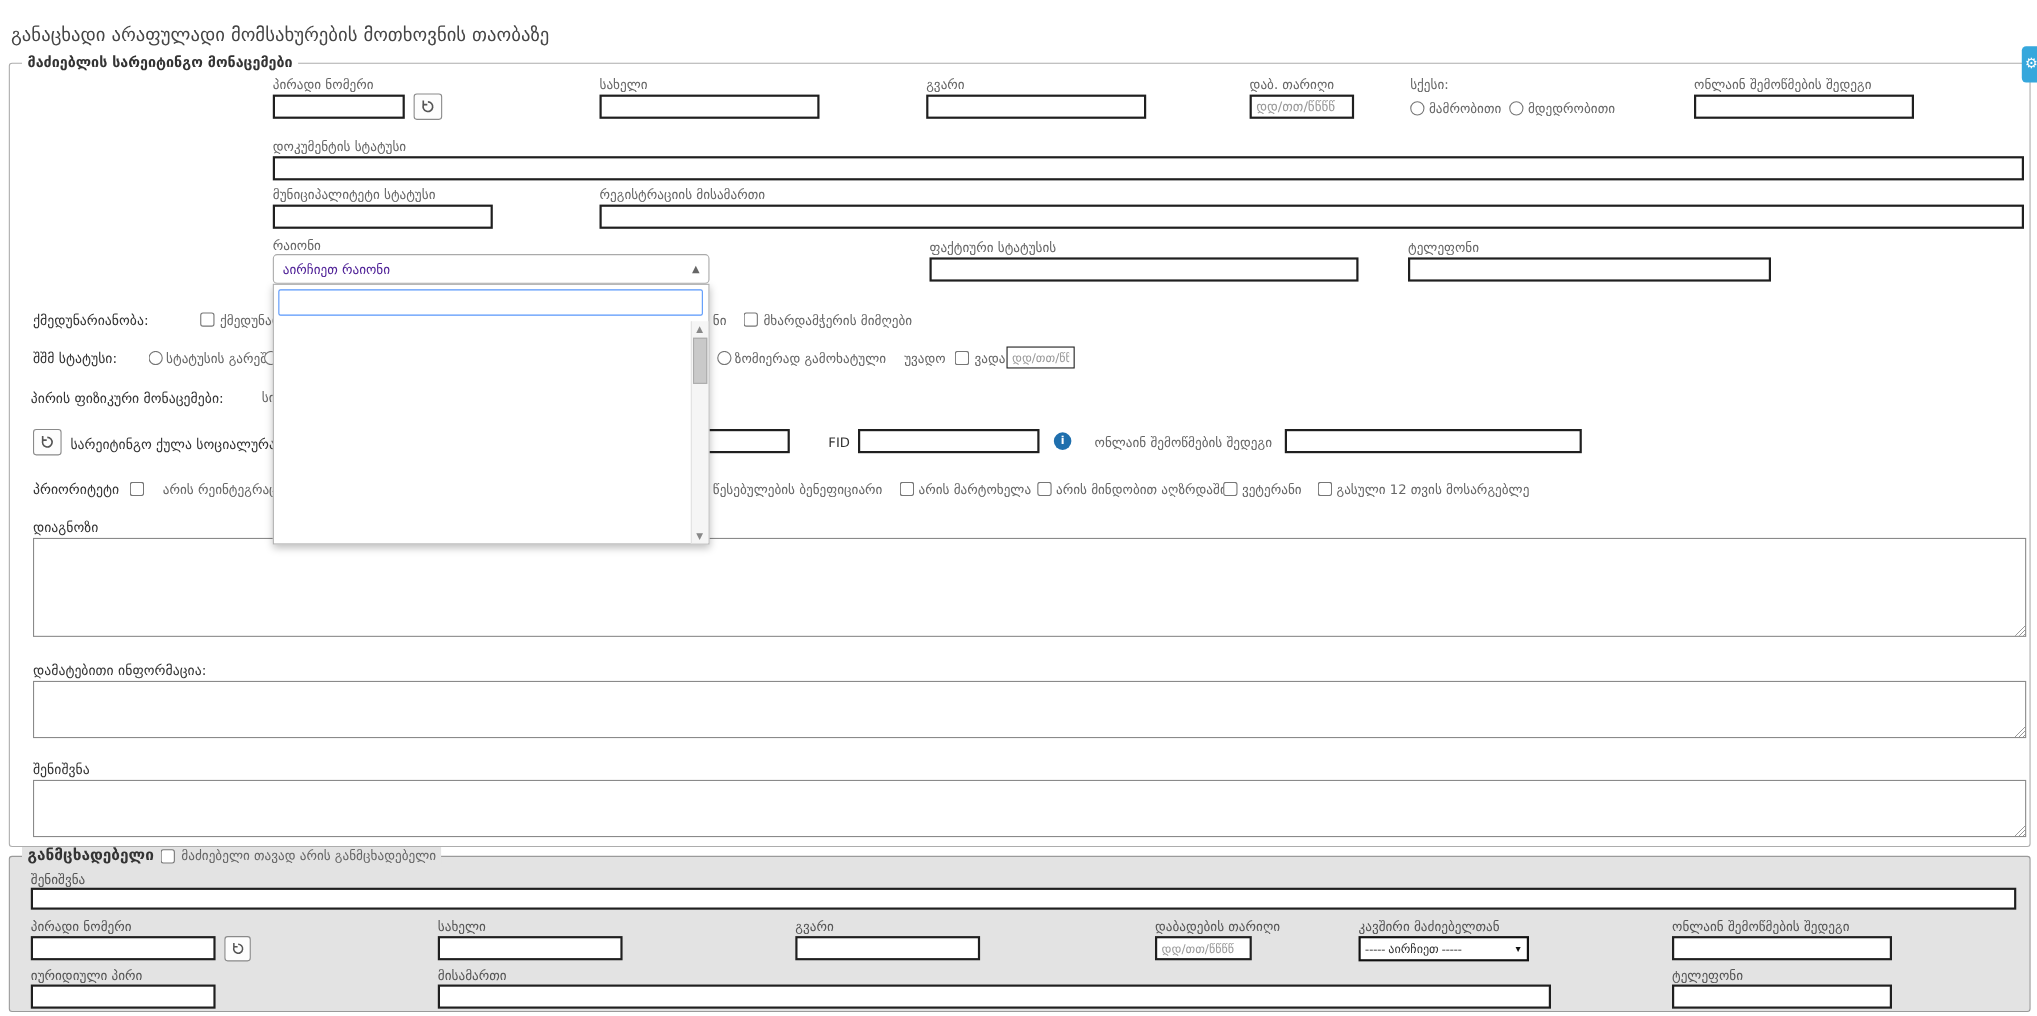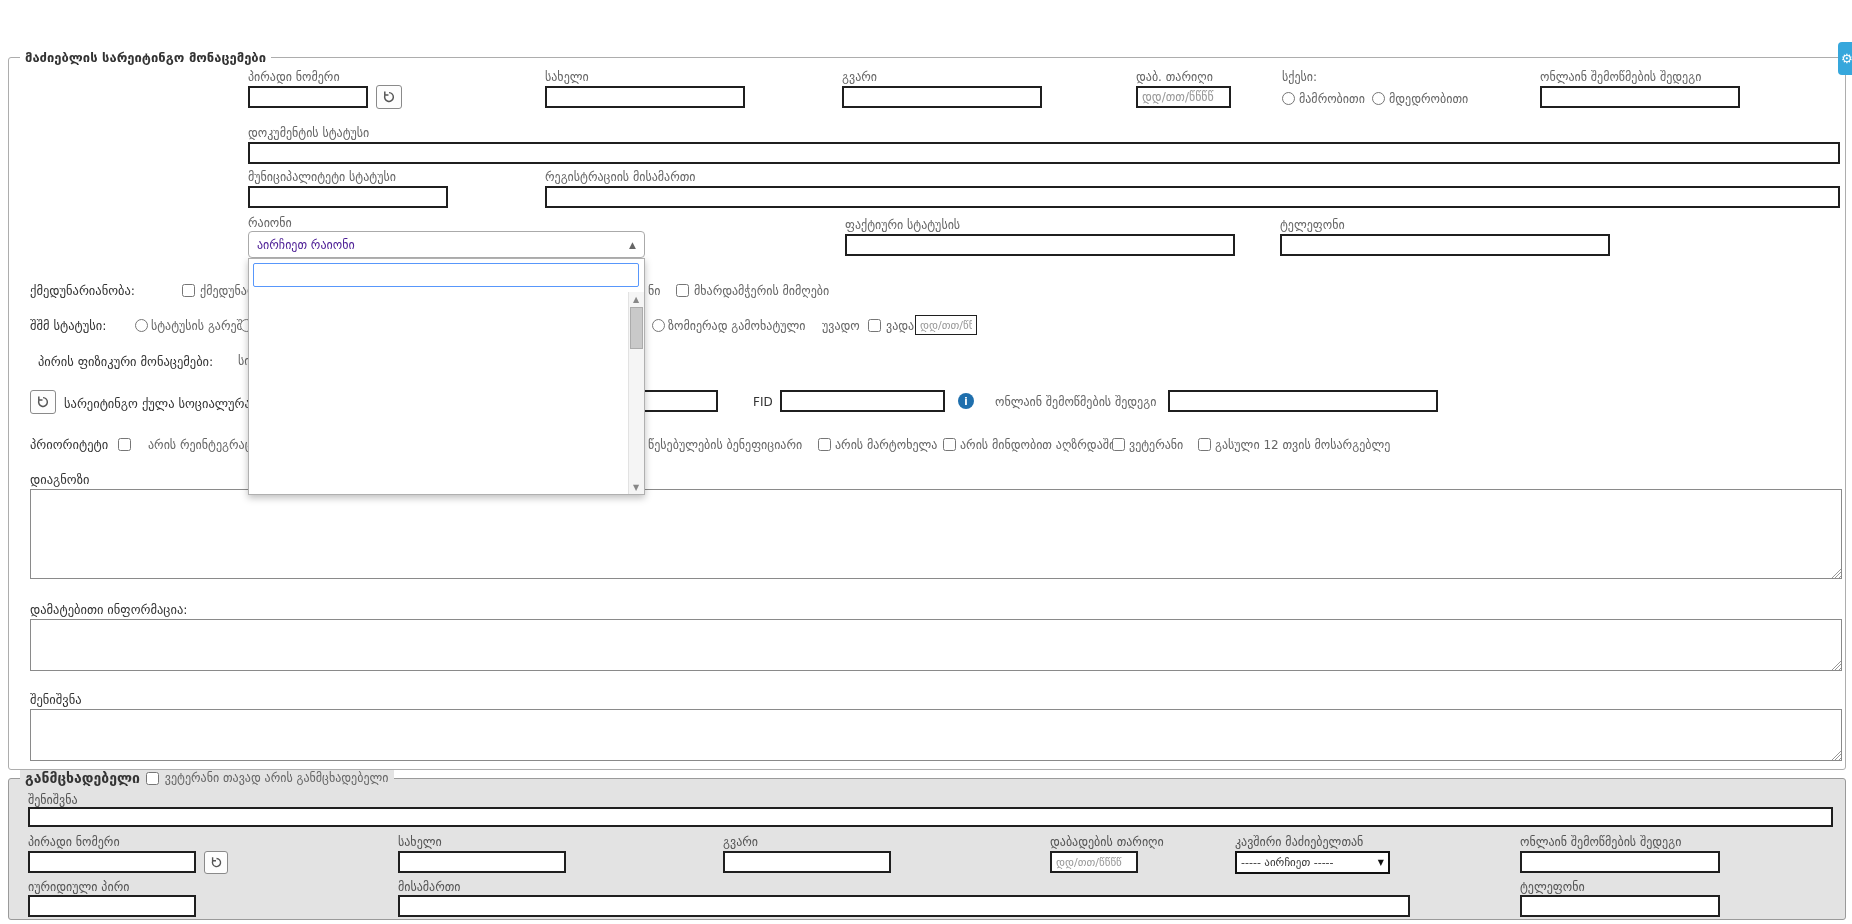--- a/index.html
+++ b/index.html
@@ -20,34 +20,35 @@
   .legend{position:absolute;font-weight:bold;font-size:13px;color:#333;background:#fff;padding:0 5px;z-index:2;white-space:nowrap;}
   .chosen-box{position:absolute;background:#fff;border:1px solid #aaa;border-radius:4px;box-sizing:border-box;display:flex;align-items:center;justify-content:space-between;padding:0 8px;z-index:31;}
   .chosen-panel{position:absolute;background:#fff;border:1px solid #b0b0b0;box-shadow:0 3px 7px rgba(0,0,0,.25);z-index:30;box-sizing:border-box;}
   .chosen-search{position:absolute;border:1px solid #5897fb;border-radius:2px;height:24px;box-sizing:border-box;z-index:32;font-size:12px;padding:0 4px;}
   .opt{position:absolute;font-size:12px;color:#444;padding:7px 9px;line-height:17px;box-sizing:border-box;width:379px;cursor:pointer;}
   .opt.sel{background:#3875d7;color:#fff;}
   .sb-track{position:absolute;background:#f5f5f5;border-left:1px solid #e2e2e2;box-sizing:border-box;z-index:33;}
   .sb-btn{position:absolute;font-size:8px;color:#888;display:flex;align-items:center;justify-content:center;z-index:34;cursor:pointer;}
   .sb-thumb{position:absolute;background:#c9c9c9;border:1px solid #ababab;box-sizing:border-box;z-index:34;cursor:grab;}
   .arrow{font-size:9px;color:#666;}
-  .fselect{position:absolute;background:#fff;border:2px solid #111;box-sizing:border-box;display:flex;align-items:center;justify-content:space-between;font-size:11px;color:#333;padding:0 4px;cursor:pointer;}
+  .fselect{position:absolute;background:#fff;border:2px solid #111;box-sizing:border-box;display:flex;align-items:center;justify-content:space-between;font-size:11px;color:#333;padding:0 4px;cursor:pointer;font-family:Liberation Serif, serif;}
   .info-ic{position:absolute;width:16px;height:16px;border-radius:50%;background:#1f6fad;color:#fff;font-size:10px;font-weight:bold;display:flex;align-items:center;justify-content:center;cursor:pointer;}
   .side-tab{position:absolute;background:#36a7dc;border-radius:4px 0 0 4px;overflow:hidden;display:flex;align-items:center;color:#fff;font-size:13px;padding-left:3px;box-sizing:border-box;cursor:pointer;z-index:5;}
   .gray-legend{position:absolute;background:#e3e3e3;padding:0 5px;z-index:3;display:flex;align-items:center;gap:6px;white-space:nowrap;}
   .gray-legend .t{font-weight:bold;font-size:14px;color:#333;}
   .gray-legend .s{font-size:12px;color:#666;}
   .gray-legend input{position:static;width:13px;height:13px;margin:0;}
   svg{display:block;}
 </style>
 </head>
 <body>
 
 <div id="page">
 
+  <div class="abs" style="left:10px;top:22px;font-size:17px;color:#454545;">განაცხადი არაფულადი მომსახურების მოთხოვნის თაობაზე</div>
 
   <div class="side-tab" style="left:1838px;top:42px;width:14px;height:33px;">
     <span>⚙</span>
   </div>
 
   <div class="fbox" style="left:8px;top:57px;width:1838px;height:713px;"></div>
   <div class="legend" style="left:20px;top:50px;">მაძიებლის სარეიტინგო მონაცემები</div>
 
   <div class="lbl" style="left:248px;top:70px;">პირადი ნომერი</div>
   <input class="inp" style="left: 248px; top: 86px; width: 120px;">
@@ -98,21 +99,21 @@
   <input type="radio" name="dis" class="rdo" style="left: 135px; top: 319px;">
   <div class="lbl" style="left:151px;top:319px;">სტატუსის გარეშ</div>
   <input type="radio" name="dis" class="rdo" style="left: 240px; top: 319px;">
   <input type="radio" name="dis" class="rdo" style="left: 652px; top: 319px;">
   <div class="lbl" style="left:668px;top:319px;">ზომიერად გამოხატული</div>
   <div class="lbl" style="left:822px;top:319px;">უვადო</div>
   <input type="checkbox" class="cbx" style="left: 868px; top: 319px;">
   <div class="lbl" style="left:886px;top:319px;">ვადა:</div>
   <input class="inp thin" style="left: 915px; top: 315px; width: 62px; height: 20px; font-size: 11px;" placeholder="დდ/თთ/წწწწ">
 
-  <div class="blbl" style="left:38px;top:354px;">პირის ფიზიკური მონაცემები:</div>
+  <div class="blbl" style="left:28px;top:354px;">პირის ფიზიკური მონაცემები:</div>
   <div class="lbl" style="left:238px;top:354px;">სი</div>
 
   <div class="btn" style="left:30px;top:390px;width:26px;height:24px;">
     <span>
       <svg width="14" height="14" viewBox="0 0 16 16">
           <path d="M8 3a5 5 0 1 1-4.6 3" fill="none" stroke="#555" stroke-width="1.7"></path>
           <path d="M3.2 1.6v4.2h4.2" fill="none" stroke="#555" stroke-width="1.7"></path>
         </svg>
     </span>
   </div>
@@ -164,21 +165,21 @@
 
   <div class="sb-track" style="left:628px;top:292px;width:16px;height:202px;"></div>
   <div class="sb-btn" style="left:628px;top:292px;width:16px;height:14px;">▲</div>
   <div class="sb-thumb" style="left:629.5px;top:307px;width:13px;height:42px;"></div>
   <div class="sb-btn" style="left:628px;top:480px;width:16px;height:14px;">▼</div>
 
   <div class="fbox" style="left:8px;top:778px;width:1838px;height:142px;background:#e3e3e3;border-color:#9a9a9a;"></div>
   <div class="gray-legend" style="left:20px;top:770px;">
     <span class="t">განმცხადებელი</span>
     <input type="checkbox" style="">
-    <span class="s">ვეტერანი თავად არის განმცხადებელი</span>
+    <span class="s">მაძიებელი თავად არის განმცხადებელი</span>
   </div>
 
   <div class="lbl" style="left:28px;top:793px;color:#555;">შენიშვნა</div>
   <input class="inp" style="left: 28px; top: 807px; width: 1805px; height: 20px;">
 
   <div class="lbl" style="left:28px;top:835px;color:#555;">პირადი ნომერი</div>
   <div class="lbl" style="left:398px;top:835px;color:#555;">სახელი</div>
   <div class="lbl" style="left:723px;top:835px;color:#555;">გვარი</div>
   <div class="lbl" style="left:1050px;top:835px;color:#555;">დაბადების თარიღი</div>
   <div class="lbl" style="left:1235px;top:835px;color:#555;">კავშირი მაძიებელთან</div>

